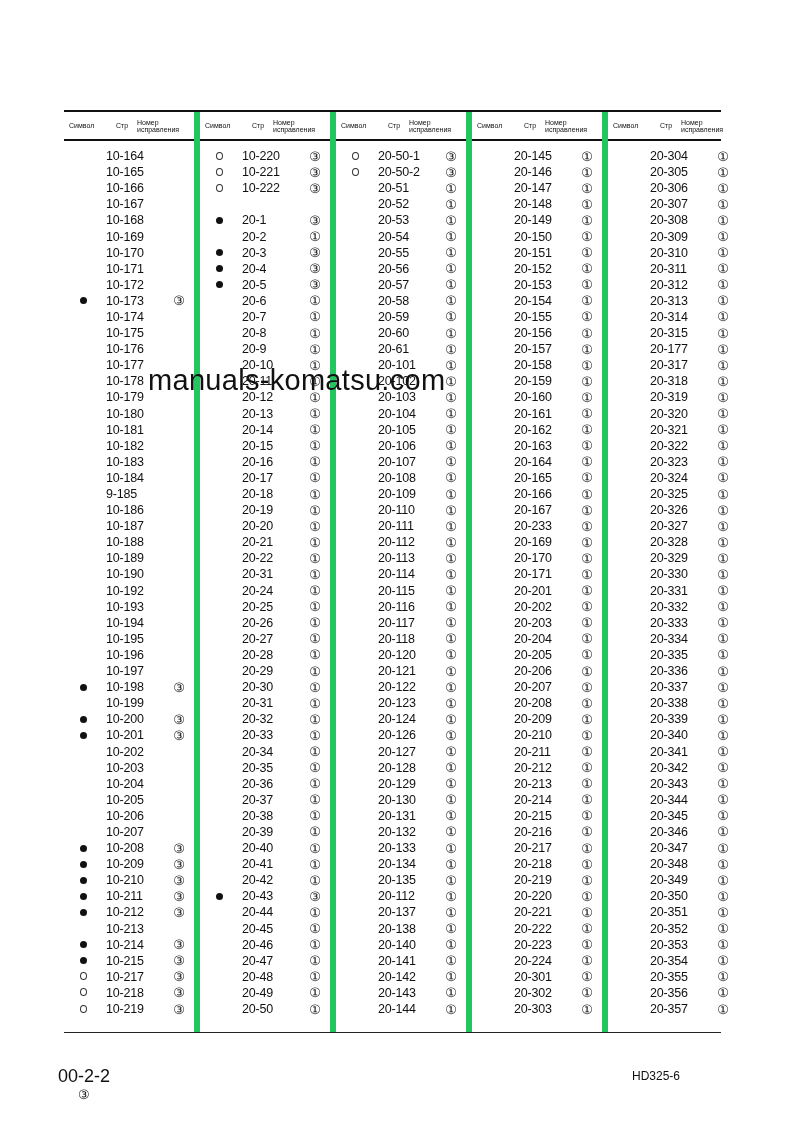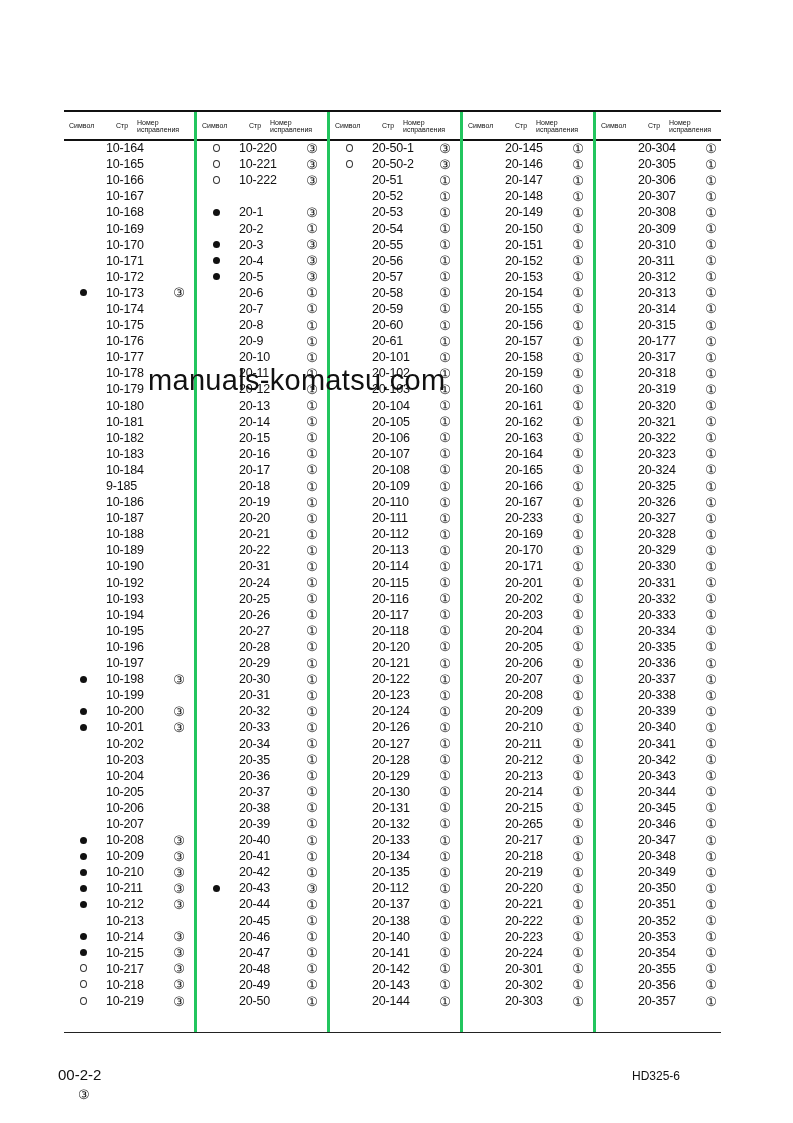--- a/index.html
+++ b/index.html
@@ -2,34 +2,34 @@
 <html><head>
 <meta charset="utf-8">
 <style>
   html,body{margin:0;padding:0;background:#fff;}
   body{width:793px;height:1123px;position:relative;overflow:hidden;font-family:"Liberation Sans",sans-serif;color:#111;}
   .rule-top{position:absolute;left:64px;top:110px;width:657px;height:2px;background:#111;}
   .rule-head{position:absolute;left:64px;top:139px;width:657px;height:2px;background:#111;}
   .rule-bottom{position:absolute;left:64px;top:1032px;width:657px;height:1px;background:#222;}
   .cols{position:absolute;left:64px;top:112px;width:657px;display:flex;}
   .col{position:relative;width:131.4px;height:920px;}
-  .col + .col{border-left:3px solid #22c55e;}
+  .col + .col{border-left:6px solid #22c55e;}
   .head{height:27px;display:flex;align-items:center;font-size:7px;line-height:7px;}
   .head .h-sym{width:38px;padding-left:5px;}
   .head .h-pg{width:30px;text-align:center;}
   .head .h-rev{width:55px;}
-  .rows{padding-top:1px;}
+  .rows{padding-top:9px;}
   .row{height:16.1px;display:flex;align-items:center;font-size:12.5px;}
   .row .sym{width:38px;text-align:center;font-size:10px;}
   .row .pg{width:58px;padding-left:4px;letter-spacing:-0.2px;}
   .row .rev{width:30px;text-align:center;font-size:13px;}
   .dot{display:inline-block;width:7px;height:7px;border-radius:50%;background:#111;}
   .ring{display:inline-block;width:5px;height:6px;border-radius:50%;border:1px solid #333;}
   .watermark{position:absolute;left:148px;top:344px;font-size:29px;color:#111;letter-spacing:0.3px;margin-top:20px;}
-  .footer-page{position:absolute;left:58px;top:1066px;font-size:15px;}
+  .footer-page{position:absolute;left:58px;top:1066px;font-size:18px;}
   .footer-rev{position:absolute;left:78px;top:1087px;font-size:13px;}
   .footer-model{position:absolute;left:632px;top:1069px;font-size:12px;}
 </style>
 </head>
 <body>
 
 <div class="rule-top"></div>
 <div class="rule-head"></div>
 <div class="rule-bottom"></div>
 
@@ -1083,21 +1083,21 @@
           <span class="pg">20-214</span>
           <span class="rev">①</span>
         </div>
         <div class="row">
           <span class="sym"></span>
           <span class="pg">20-215</span>
           <span class="rev">①</span>
         </div>
         <div class="row">
           <span class="sym"></span>
-          <span class="pg">20-265</span>
+          <span class="pg">20-216</span>
           <span class="rev">①</span>
         </div>
         <div class="row">
           <span class="sym"></span>
           <span class="pg">20-217</span>
           <span class="rev">①</span>
         </div>
         <div class="row">
           <span class="sym"></span>
           <span class="pg">20-218</span>

